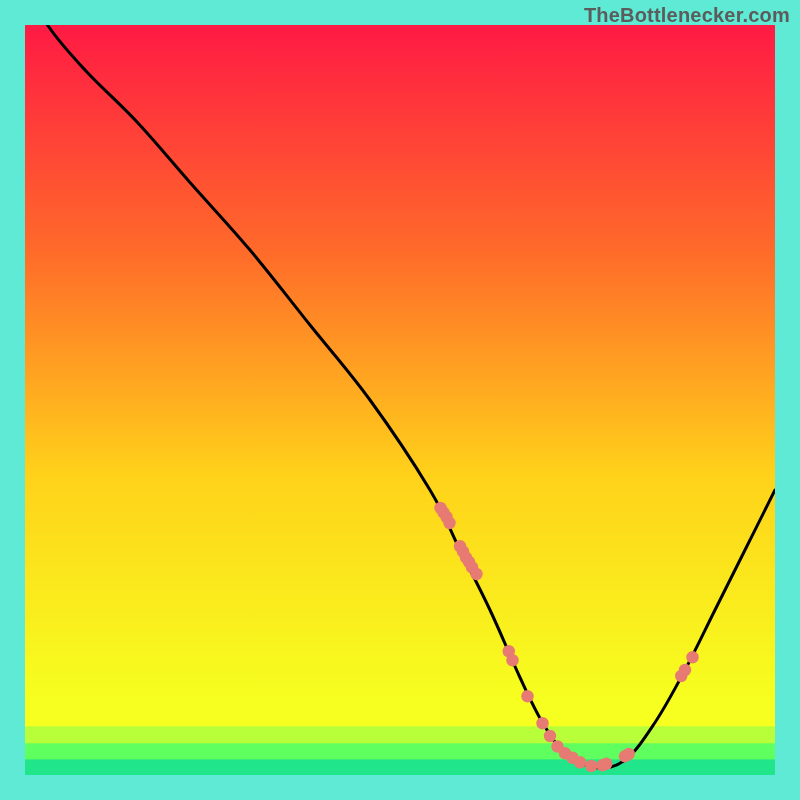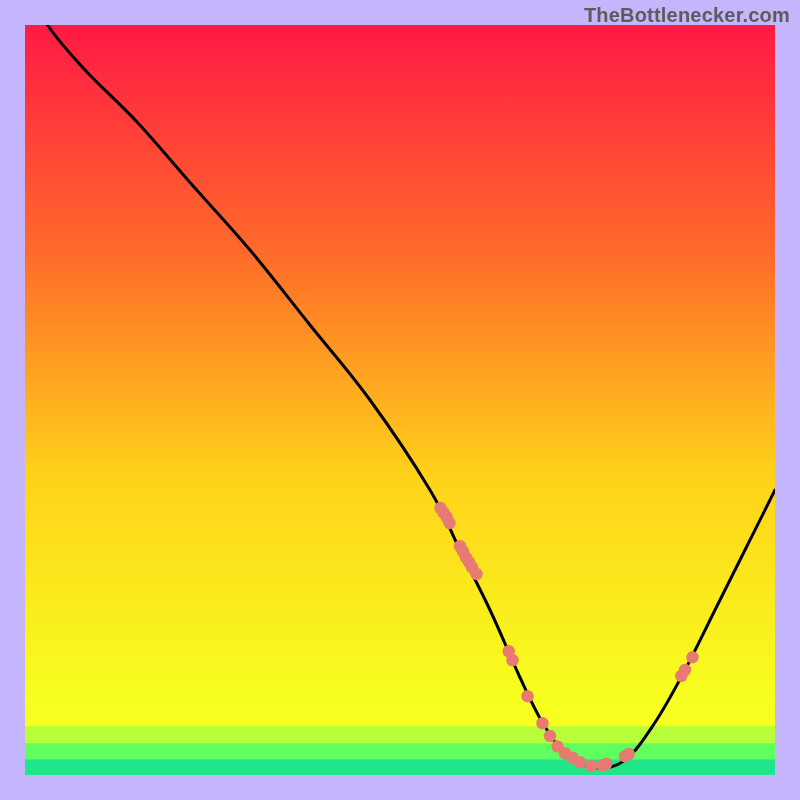--- a/index.html
+++ b/index.html
@@ -8,21 +8,21 @@
     width: 800px;
     height: 800px;
     background: #000000;
     overflow: hidden;
     font-family: Arial, Helvetica, sans-serif;
   }
   .stage {
     position: relative;
     width: 800px;
     height: 800px;
-    background: #c4b5fd;
+    background: #5eead4;
   }
   .plot-area {
     position: absolute;
     left: 25px;
     top: 25px;
     width: 750px;
     height: 750px;
   }
   .plot-area svg {
     display: block;

